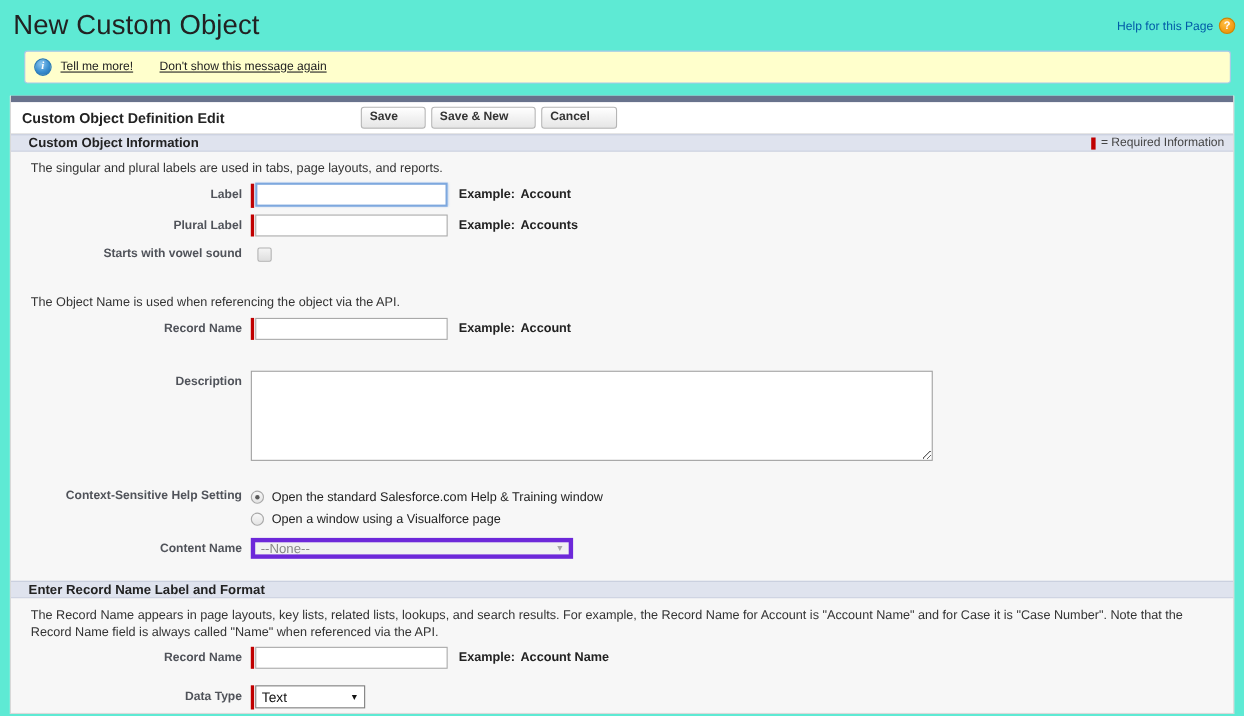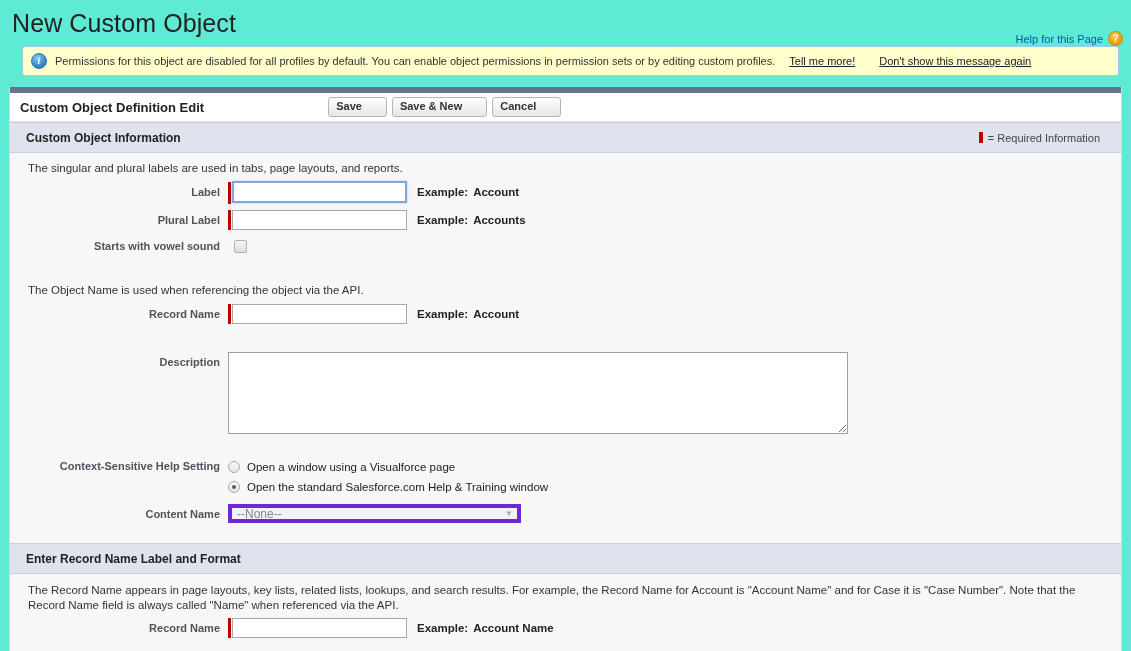--- a/index.html
+++ b/index.html
@@ -24,21 +24,21 @@
   .page-title {
     font-size: 25px;
     font-weight: normal;
     color: #222;
     letter-spacing: 0.1px;
     line-height: 30px;
   }
   .help-link-wrap {
     position: absolute;
     right: 8px;
-    top: 31px;
+    top: 16px;
     display: flex;
     align-items: center;
     gap: 5px;
     font-size: 11px;
   }
   .help-link {
     color: #015ba7;
     text-decoration: none;
   }
   .help-icon {
@@ -126,25 +126,25 @@
     border-radius: 3px;
     padding: 2px 24px 3px 7px;
     cursor: pointer;
     line-height: 13px;
   }
 
   .section-header {
     background: #dfe3ee;
     border-top: 1px solid #c8cedd;
     border-bottom: 1px solid #c8cedd;
-    height: 31px;
+    height: 16px;
     display: flex;
     align-items: center;
     justify-content: space-between;
-    padding: 0 21px 0 16px;
+    padding: 0 8px 0 16px;
   }
   .section-title {
     font-size: 12px;
     font-weight: bold;
     color: #222;
   }
   .req-legend {
     font-size: 11px;
     color: #444;
     display: flex;
@@ -313,21 +313,20 @@
     <div class="page-title">New Custom Object</div>
     <div class="help-link-wrap">
       <a class="help-link" href="#">Help for this Page</a>
       <span class="help-icon">?</span>
     </div>
   </div>
 
   <div class="banner-wrap">
     <div class="info-banner">
       <span class="info-icon">i</span>
-      <span class="banner-text">Permissions for this object are disabled for all profiles by default. You can enable object permissions in permission sets or by editing custom profiles.</span>
       <a class="banner-link" href="#">Tell me more!</a>
       <a class="banner-link" href="#">Don't show this message again</a>
     </div>
   </div>
 
   <div class="form-panel">
 
     <div class="panel-topbar"></div>
 
     <div class="pb-header">
@@ -404,26 +403,26 @@
         </div>
       </div>
 
       <div class="spacer-md"></div>
 
       <div class="frow">
         <div class="flabel">Context-Sensitive Help Setting</div>
         <div class="fctl">
           <div class="radio-group">
             <div class="radio-row">
+              <span class="radio checked"></span>
+              <span class="radio-label">Open the standard Salesforce.com Help &amp; Training window</span>
+            </div>
+            <div class="radio-row">
               <span class="radio"></span>
               <span class="radio-label">Open a window using a Visualforce page</span>
-            </div>
-            <div class="radio-row">
-              <span class="radio checked"></span>
-              <span class="radio-label">Open the standard Salesforce.com Help &amp; Training window</span>
             </div>
           </div>
         </div>
       </div>
 
       <div class="frow">
         <div class="flabel">Content Name</div>
         <div class="fctl">
           <div class="select-disabled">
             <span>--None--</span>

